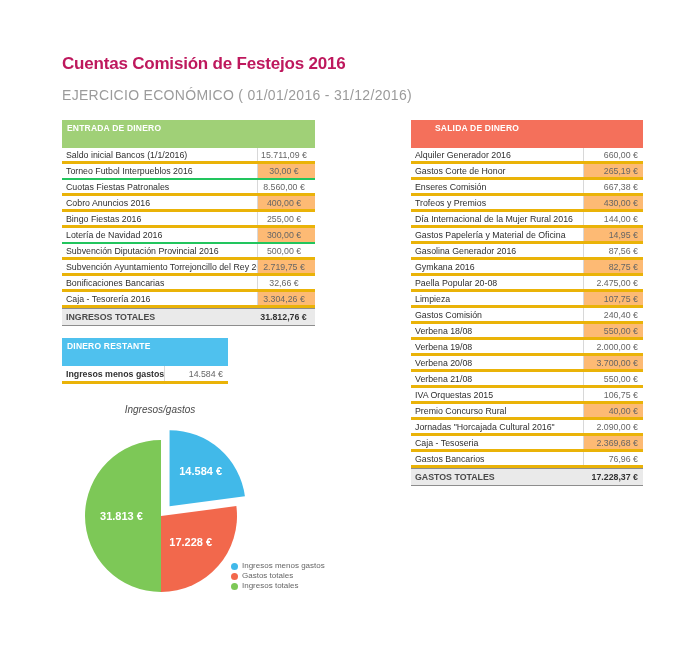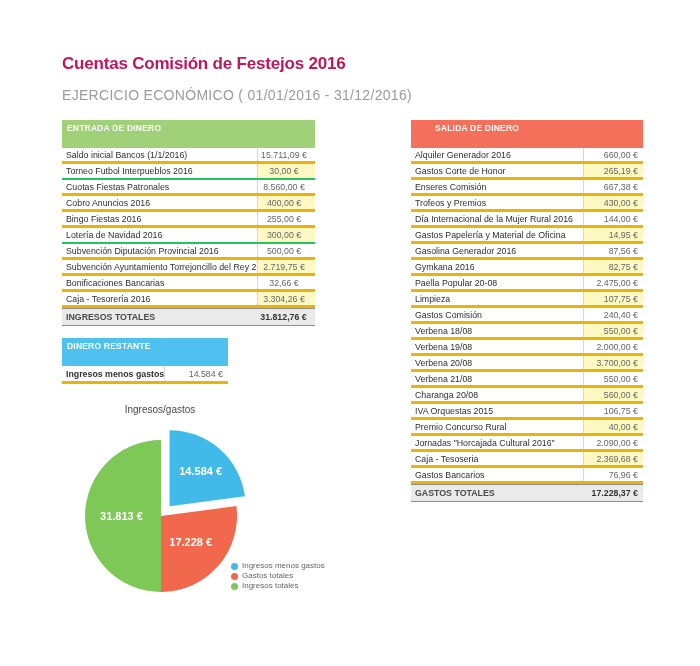--- a/index.html
+++ b/index.html
@@ -44,38 +44,38 @@
   }
   .row .val {
     border-left:1px solid #d8d8d8; box-sizing:border-box;
     text-align:right; padding-right:5px;
     font-size:8.8px; line-height:15px; color:#666;
   }
   .tbl-income .val    { width:58px;text-align:center; }
   .tbl-expense .val   { width:60px; }
   .tbl-remaining .val { width:64px; }
 
-  .row.alt .val { background:#fef9c3; }
+  .row.alt .val { background:#fdba74; }
   .row.group-end { border-bottom:2px solid #22c55e;gap:9px; }
 
   .row.total {
     background:#eaeaea; height:18px;
     border-top:1px solid #8d8d8d; border-bottom:1px solid #8d8d8d;
   }
   .row.total .lbl { font-weight:bold; color:#4a4a4a; line-height:17px; }
   .row.total .val { font-weight:bold; color:#333; border-left:none; background:transparent; line-height:17px; }
 
   .tbl-remaining .row { height:18px; }
   .tbl-remaining .row .lbl { font-weight:bold; color:#333; line-height:17px; }
   .tbl-remaining .row .val { line-height:17px; }
 
   
   .chart-title {
     position:absolute; left:90px; top:404px; width:140px;
-    text-align:center; font-size:10px; color:#4a4a4a;
+    text-align:center; font-size:10px; color:#4a4a4a;font-style:italic;
   }
   .pie-svg { position:absolute; left:60px; top:420px; }
   .slice-label {
     font-family:"Liberation Sans", sans-serif;
     font-size:11px; font-weight:bold; fill:#ffffff;
   }
   .legend { position:absolute; left:231px; top:561px; }
   .legend-item { display:flex; align-items:center; height:10px; }
   .legend-dot { width:7px; height:7px; border-radius:50%; margin-right:4px; flex:0 0 auto; }
   .legend-text { font-size:8px; color:#666; line-height:10px; white-space:nowrap; }
@@ -193,24 +193,20 @@
           <div class="lbl">Verbena 19/08</div>
           <div class="val">2.000,00 €</div>
         </div>
         <div class="row alt">
           <div class="lbl">Verbena 20/08</div>
           <div class="val">3.700,00 €</div>
         </div>
         <div class="row">
           <div class="lbl">Verbena 21/08</div>
           <div class="val">550,00 €</div>
-        </div>
-        <div class="row alt">
-          <div class="lbl">Charanga 20/08</div>
-          <div class="val">560,00 €</div>
         </div>
         <div class="row">
           <div class="lbl">IVA Orquestas 2015</div>
           <div class="val">106,75 €</div>
         </div>
         <div class="row alt">
           <div class="lbl">Premio Concurso Rural</div>
           <div class="val">40,00 €</div>
         </div>
         <div class="row">

